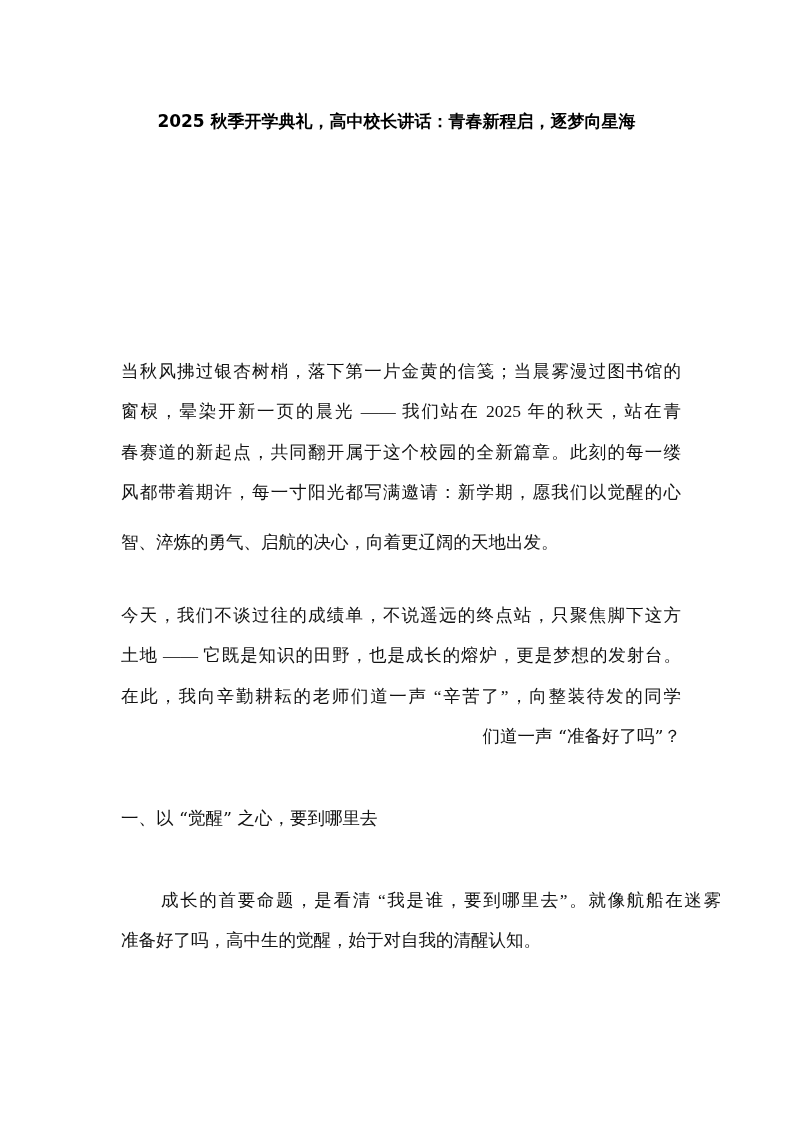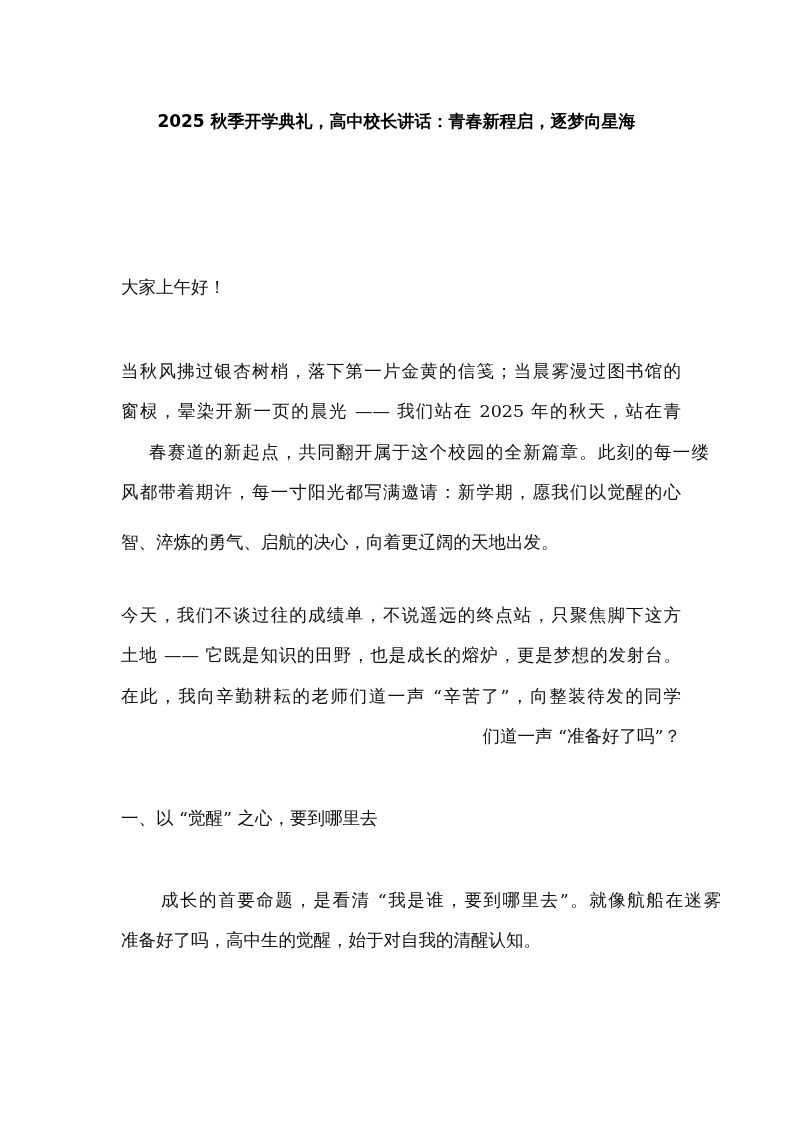--- a/index.html
+++ b/index.html
@@ -40,36 +40,36 @@
       left: 121px;
       width: 560px;
       font-size: 17.5px;
       line-height: 26px;
       white-space: nowrap;
       color: #111111;
     }
     .justify {
       text-align: justify;
       text-align-last: justify;
+      font-family: Liberation Serif, serif;
     }
   </style>
 </head>
 <body>
 
 <div class="page">
 
   <div class="title">2025 秋季开学典礼，高中校长讲话：青春新程启，逐梦向星海</div>
 
 
-  <div class="line" style="top:270px;">大家上午好！</div>
 
   <div>
     <div class="line justify" style="top:354px;">当秋风拂过银杏树梢，落下第一片金黄的信笺；当晨雾漫过图书馆的</div>
     <div class="line justify" style="top:394px;">窗棂，晕染开新一页的晨光 —— 我们站在 2025 年的秋天，站在青</div>
-    <div class="line justify" style="top:435px;margin-left:28px;">春赛道的新起点，共同翻开属于这个校园的全新篇章。此刻的每一缕</div>
+    <div class="line justify" style="top:435px;">春赛道的新起点，共同翻开属于这个校园的全新篇章。此刻的每一缕</div>
     <div class="line justify" style="top:475px;">风都带着期许，每一寸阳光都写满邀请：新学期，愿我们以觉醒的心</div>
     <div class="line" style="top:515px;margin-top:10px;">智、淬炼的勇气、启航的决心，向着更辽阔的天地出发。</div>
   </div>
 
   <div>
     <div class="line justify" style="top:598px;">今天，我们不谈过往的成绩单，不说遥远的终点站，只聚焦脚下这方</div>
     <div class="line justify" style="top:638px;">土地 —— 它既是知识的田野，也是成长的熔炉，更是梦想的发射台。</div>
     <div class="line justify" style="top:679px;">在此，我向辛勤耕耘的老师们道一声 “辛苦了”，向整装待发的同学</div>
     <div class="line" style="top:719px;text-align:right;">们道一声 “准备好了吗”？</div>
   </div>

